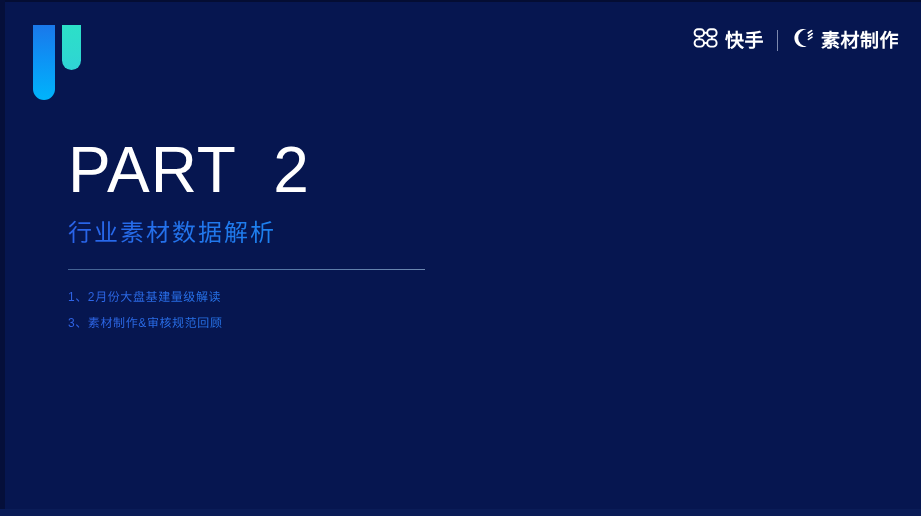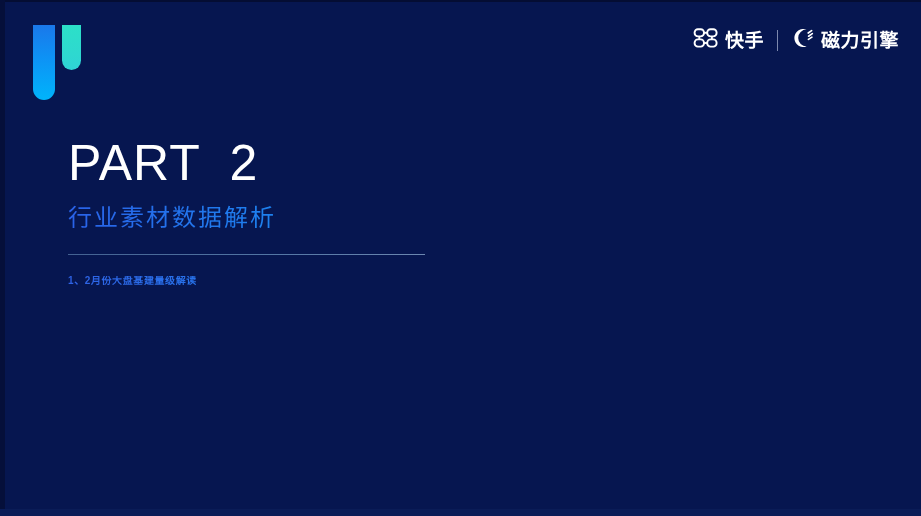--- a/index.html
+++ b/index.html
@@ -111,21 +111,21 @@
 
   
   .content {
     position: absolute;
     left: 68px;
     top: 136px;
     width: 620px;
   }
 
   .part-title {
-    font-size: 50px;
+    font-size: 64px;
     font-weight: 300;
     color: #ffffff;
     letter-spacing: 1px;
     line-height: 1.08;
     margin: 0;
     white-space: pre;
   }
 
   .section-title {
     margin: 14px 0 0 0;
@@ -148,22 +148,22 @@
     background: linear-gradient(90deg, #4e6f9e 0%, #5f86b3 55%, #7e9cc2 100%);
     opacity: 0.85;
   }
 
   .agenda {
     margin-top: 21px;
     list-style: none;
     padding: 0;
   }
   .agenda-item {
-    font-size: 10px;
-    font-weight: 700;
+    font-size: 12px;
+    font-weight: 400;
     letter-spacing: 0.6px;
     line-height: 1;
     margin-bottom: 14px;
     white-space: nowrap;
     background: linear-gradient(90deg, #2f63e6 0%, #1f84ef 45%, #1ab4e4 80%, #27d4dc 100%);
     -webkit-background-clip: text;
     background-clip: text;
     -webkit-text-fill-color: transparent;
     color: #2470e8;
   }
@@ -207,29 +207,30 @@
 
     <div class="logo-group">
       <span class="logo-glyph">
         <svg width="24" height="22" viewBox="0 0 24 22" aria-hidden="true">
           <path d="M15.6 2.6 A9 9 0 1 0 15.6 19.4 A7.2 7.2 0 1 1 15.6 2.6 Z" fill="#ffffff"></path>
           <path d="M17.2 6.0 L20.6 3.6" stroke="#ffffff" stroke-width="1.7" stroke-linecap="round"></path>
           <path d="M17.6 9.2 L21.3 6.6" stroke="#ffffff" stroke-width="1.7" stroke-linecap="round"></path>
           <path d="M17.4 12.4 L20.9 10.1" stroke="#ffffff" stroke-width="1.7" stroke-linecap="round"></path>
         </svg>
       </span>
-      <span class="logo-text">磁力引擎</span>
+      <span class="logo-text">素材制作</span>
     </div>
   </div>
 
   <div class="content">
     <h1 class="part-title">PART  2</h1>
     <h2 class="section-title">行业素材数据解析</h2>
 
     <div class="divider"></div>
 
     <ul class="agenda">
       <li class="agenda-item">1、2月份大盘基建量级解读</li>
+      <li class="agenda-item">3、素材制作&amp;审核规范回顾</li>
     </ul>
   </div>
 
   <div class="bottom-band"></div>
 </div>
 
 </body></html>

